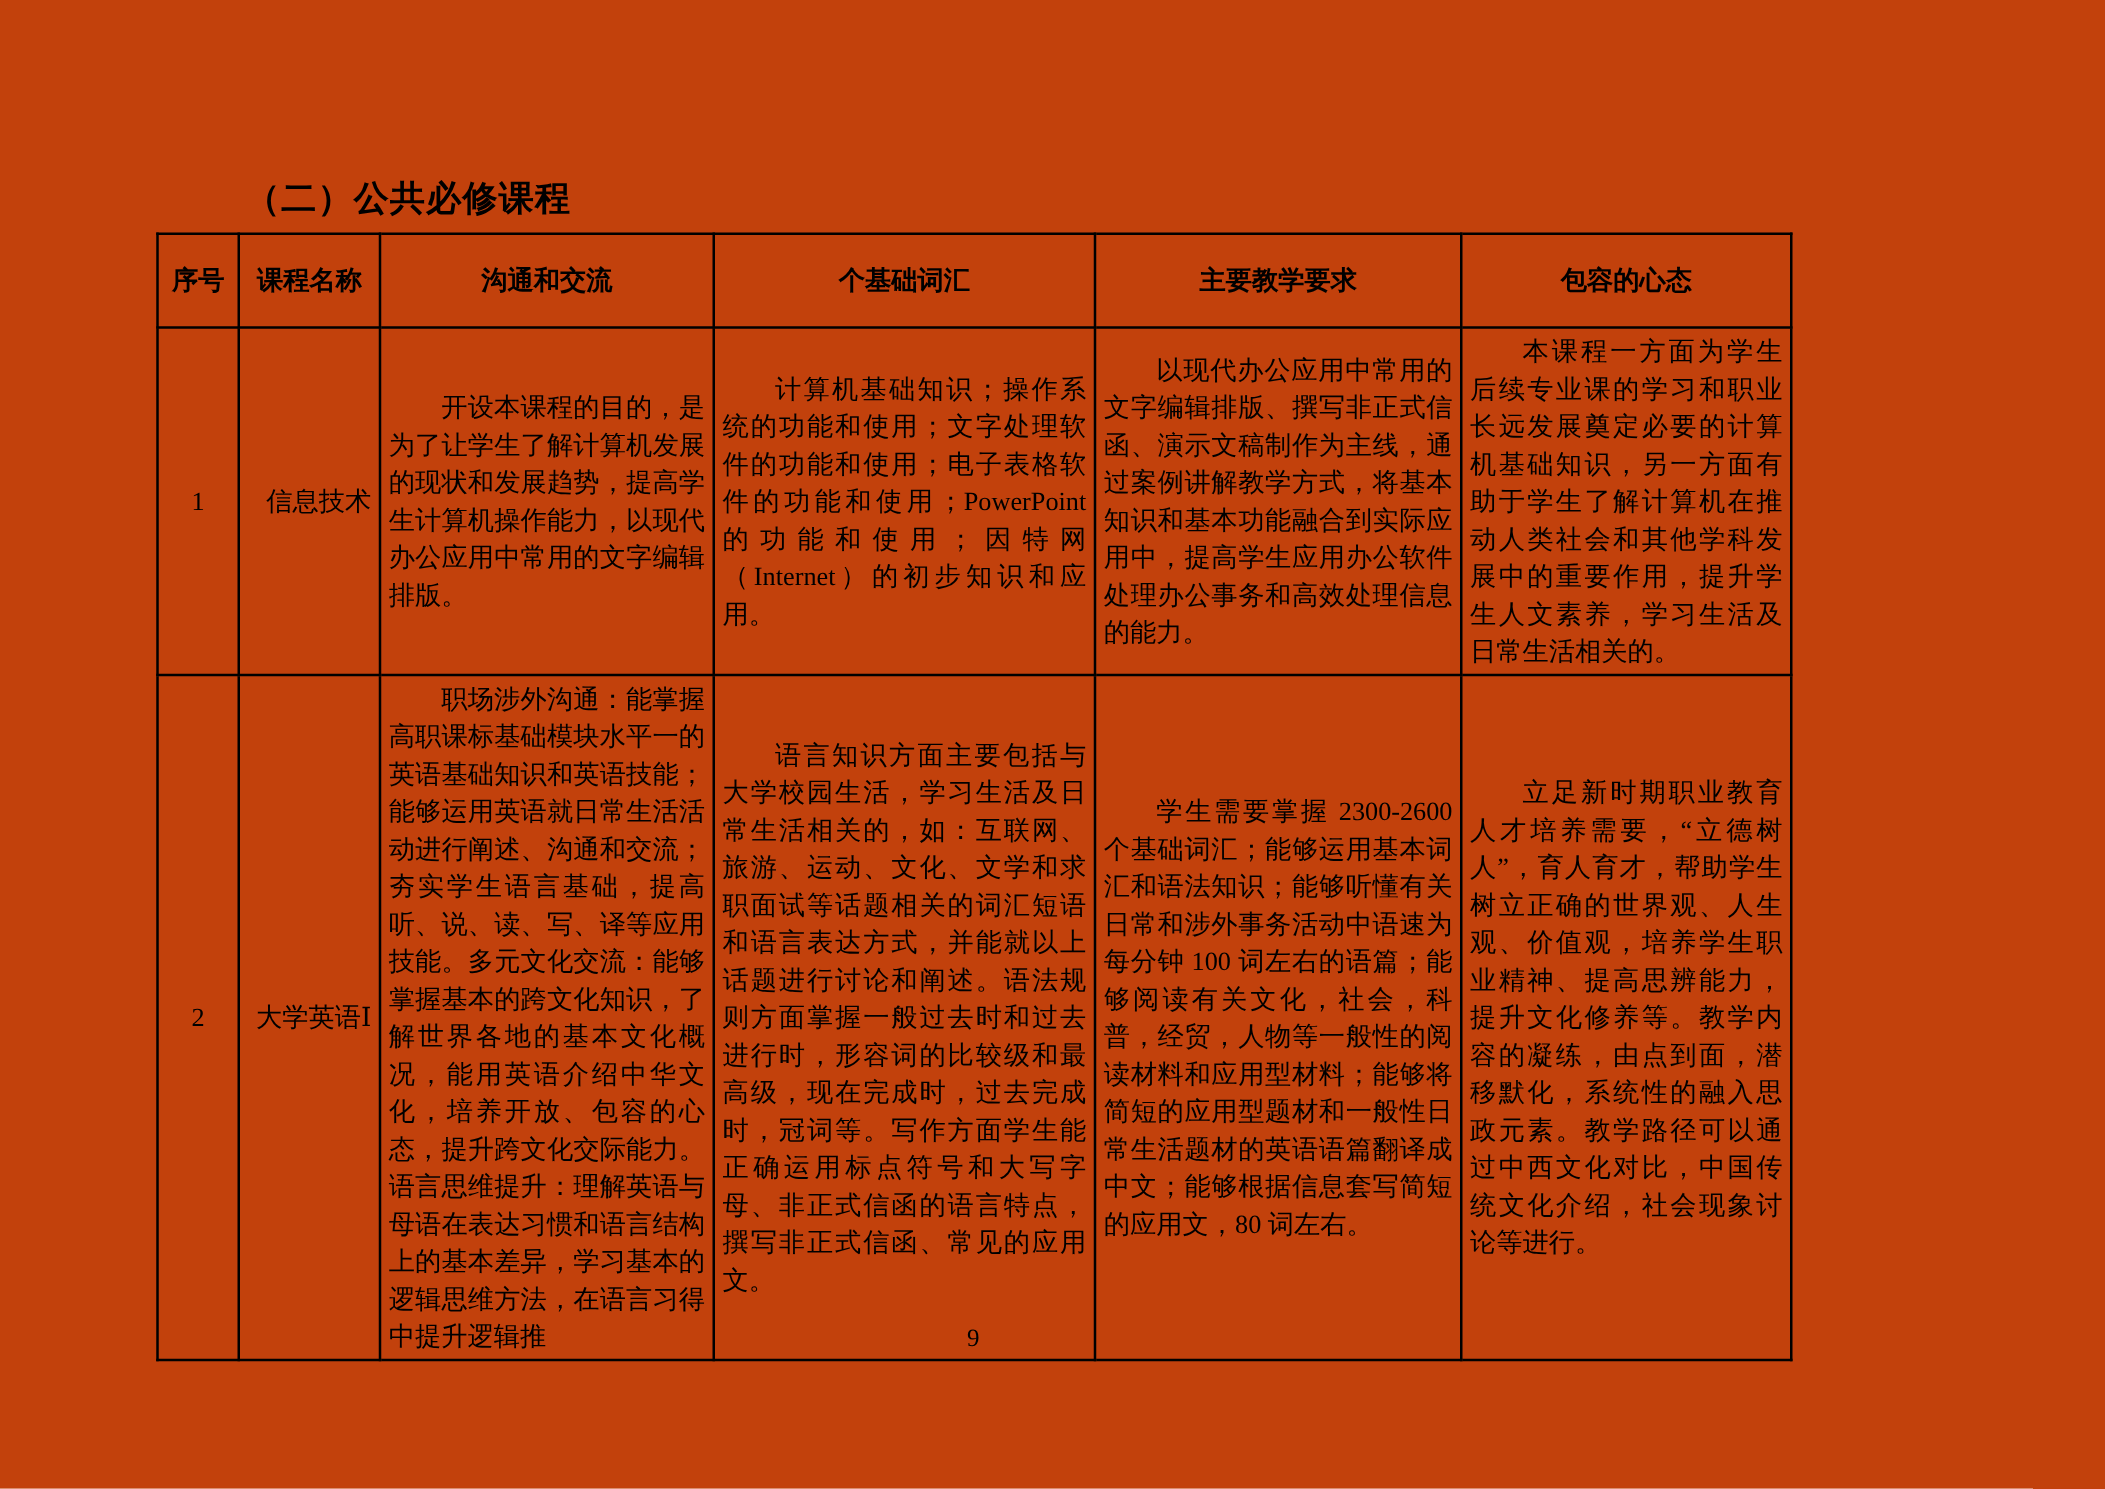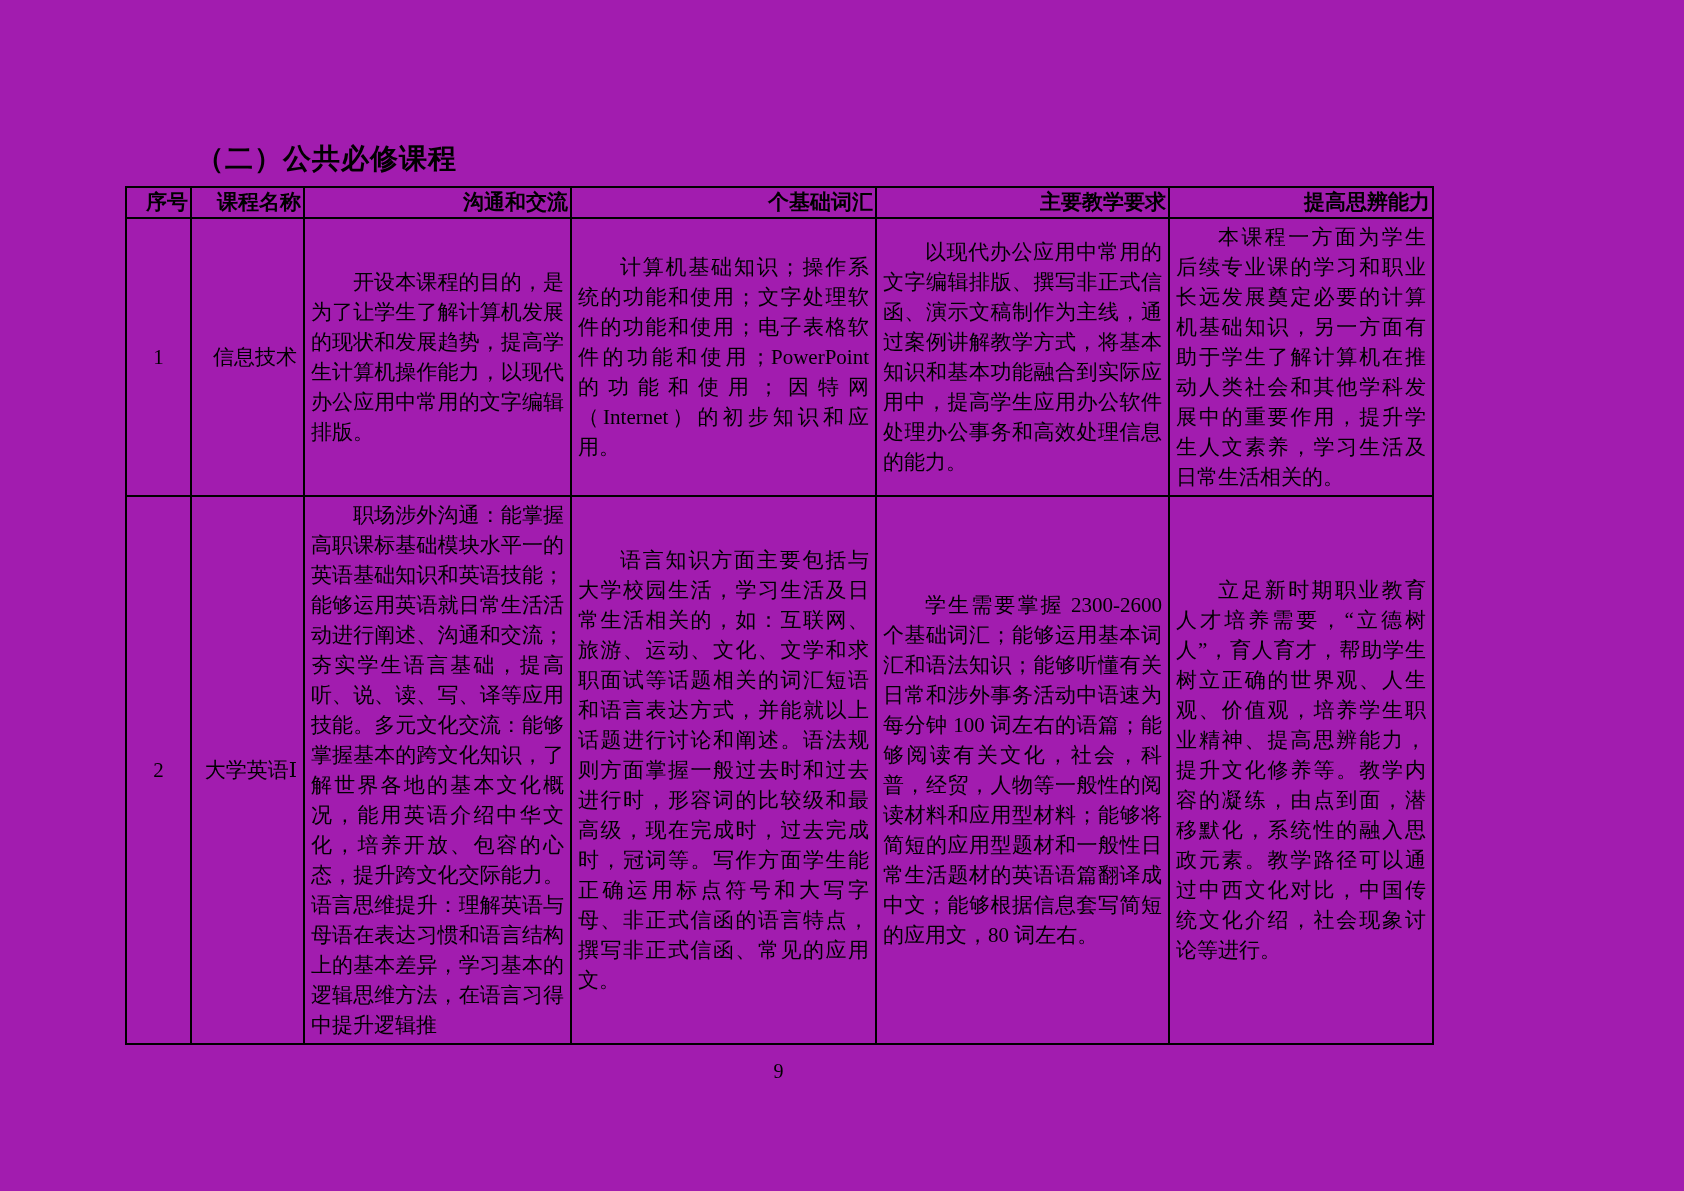--- a/index.html
+++ b/index.html
@@ -10,21 +10,21 @@
   body {
     width: 1684px;
     height: 1191px;
     font-family: "Liberation Serif", "DejaVu Serif", serif;
     color: #000000;
   }
   .page {
     position: relative;
     width: 1684px;
     height: 1191px;
-    background: #a21caf;
+    background: #c2410c;
     overflow: hidden;
   }
   .section-title {
     position: absolute;
     left: 196px;
     top: 140px;
     font-size: 28px;
     font-weight: bold;
     letter-spacing: 1px;
     white-space: nowrap;
@@ -39,22 +39,22 @@
   }
   .course-table th,
   .course-table td {
     border: 2px solid #000000;
     font-size: 21px;
     vertical-align: middle;
     overflow: hidden;
   }
   .course-table th {
     font-weight: bold;
-    text-align: right;
-    padding: 2px 2px;
+    text-align: center;
+    padding: 24px 2px;
     line-height: 1.2;
   }
   .course-table td {
     line-height: 30px;
     text-align: justify;
     padding: 3px 6px;
   }
   .course-table td.cell-seq {
     text-align: center;
     padding: 3px 2px;
@@ -92,21 +92,21 @@
       <col style="width:293px">
       <col style="width:264px">
     </colgroup>
     <thead>
       <tr>
         <th>序号</th>
         <th>课程名称</th>
         <th>沟通和交流</th>
         <th>个基础词汇</th>
         <th>主要教学要求</th>
-        <th>提高思辨能力</th>
+        <th>包容的心态</th>
       </tr>
     </thead>
     <tbody>
       <tr>
         <td class="cell-seq">1</td>
         <td class="cell-name">信息技术</td>
         <td>
           <p>开设本课程的目的，是为了让学生了解计算机发展的现状和发展趋势，提高学生计算机操作能力，以现代办公应用中常用的文字编辑排版。</p>
         </td>
         <td>

